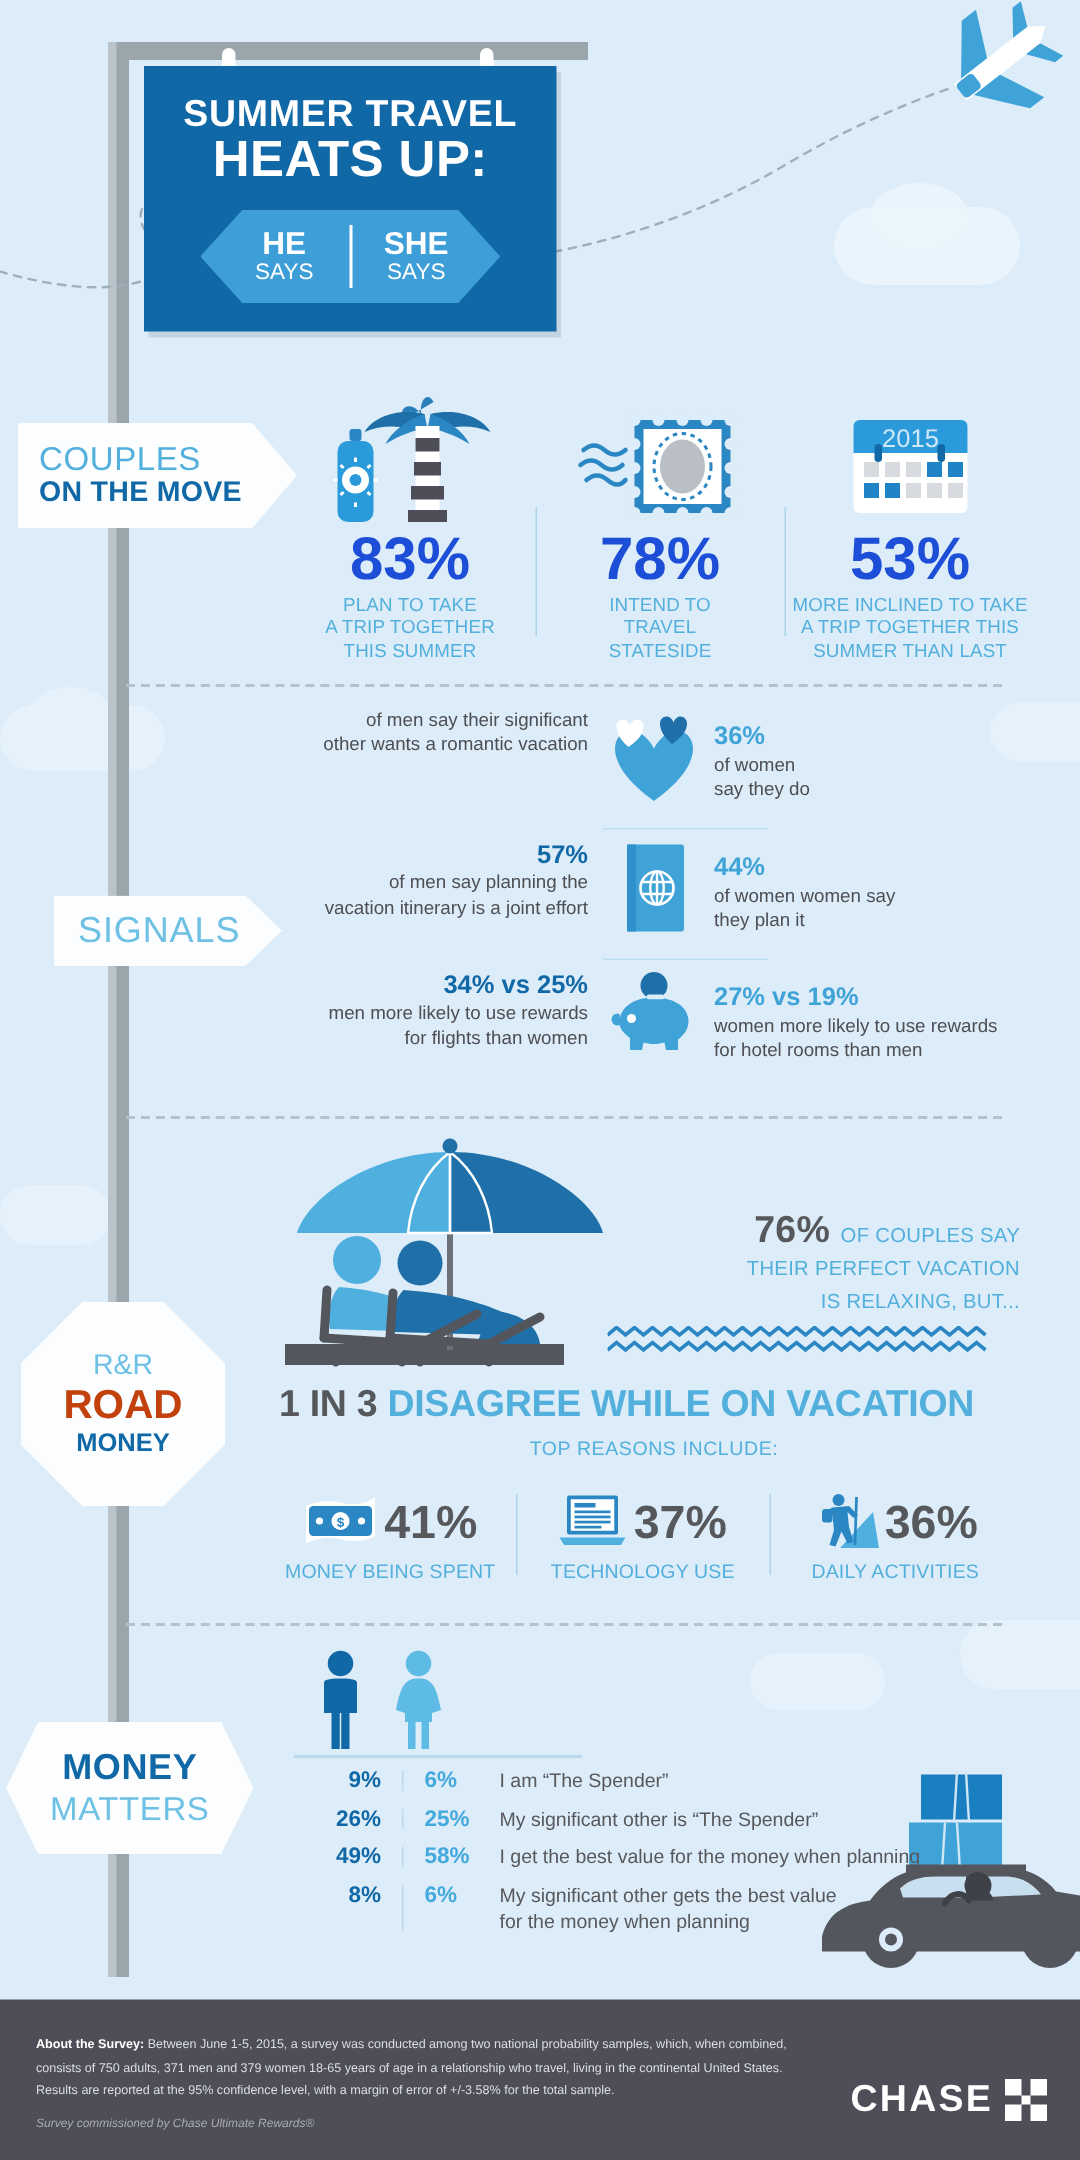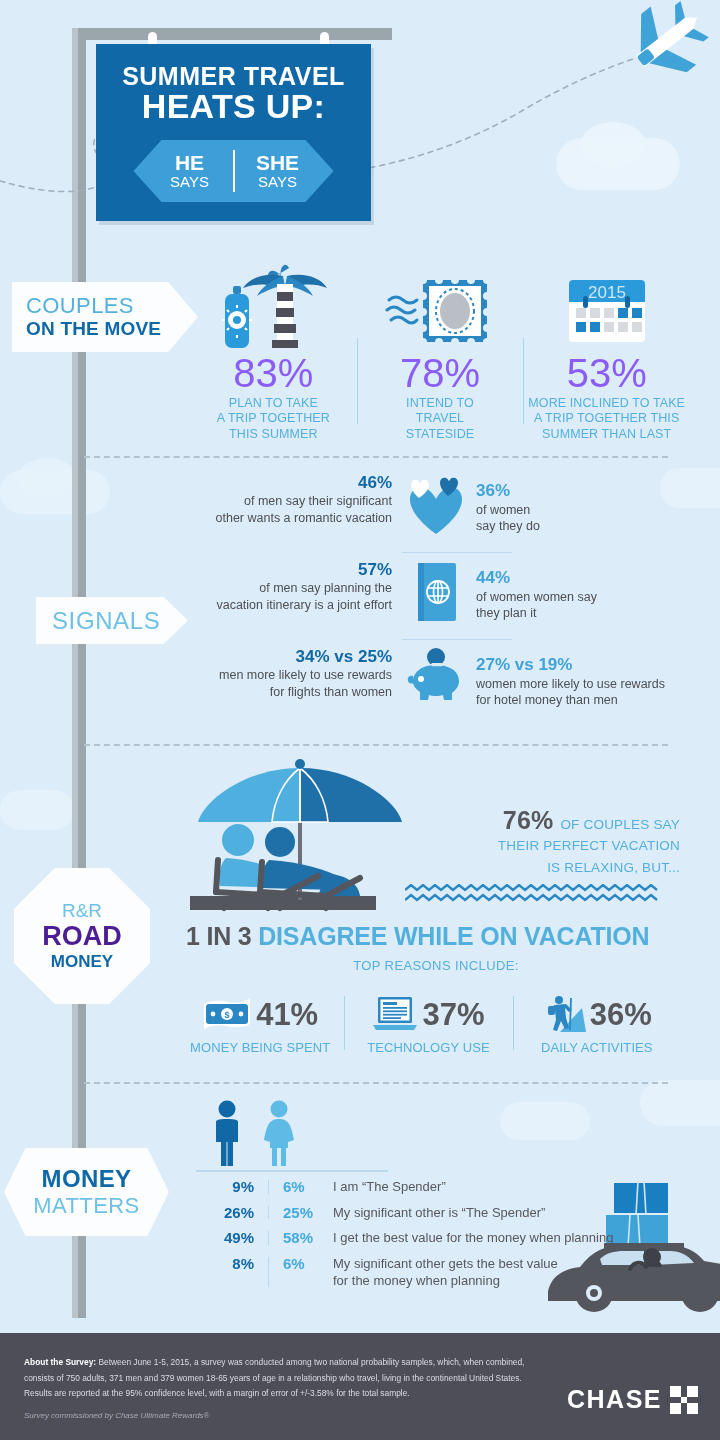--- a/index.html
+++ b/index.html
@@ -104,21 +104,21 @@
 
   .sign-octagon {
     position: absolute; left: 14px; top: 868px;
     width: 136px; height: 136px;
     background: #fbfdff;
     clip-path: polygon(30% 0, 70% 0, 100% 30%, 100% 70%, 70% 100%, 30% 100%, 0 70%, 0 30%);
     display: flex; flex-direction: column; align-items: center; justify-content: center;
     box-shadow: 2px 3px 0 rgba(60,90,110,.10);
   }
   .so-1 { font-size: 19px; color: #6ec1e4; line-height: 1.15; }
-  .so-2 { font-size: 27px; color: #4c1d95; font-weight: bold; line-height: 1.1; }
+  .so-2 { font-size: 27px; color: #c2410c; font-weight: bold; line-height: 1.1; }
   .so-3 { font-size: 17px; color: #1168a6; font-weight: bold; line-height: 1.15; }
 
   .sign-money {
     position: absolute; left: 4px; top: 1148px;
     width: 165px; height: 88px;
     background: #fbfdff;
     clip-path: polygon(13% 0, 87% 0, 100% 50%, 87% 100%, 13% 100%, 0 50%);
     display: flex; flex-direction: column; align-items: center; justify-content: center;
     box-shadow: 2px 3px 0 rgba(60,90,110,.10);
   }
@@ -130,21 +130,21 @@
     position: absolute; left: 190px; top: 262px;
     width: 500px; height: 180px;
     display: flex;
   }
   .cstat { flex: 1; display: flex; flex-direction: column; align-items: center; position: relative; }
   .cstat + .cstat::before {
     content: ""; position: absolute; left: 0; top: 76px;
     width: 1px; height: 86px; background: #a9d4ea;
   }
   .cstat .icon { height: 86px; display: flex; align-items: flex-end; justify-content: center; }
-  .cstat .num { font-size: 40px; color: #8b5cf6; font-weight: normal; line-height: 1; margin-top: 5px; }
+  .cstat .num { font-size: 40px; color: #1d4ed8; font-weight: bold; line-height: 1; margin-top: 5px; }
   .cstat .cap { font-size: 12.5px; color: #53b0dd; text-align: center; line-height: 1.22; margin-top: 3px; letter-spacing: .1px; }
 
   
   .dash-div {
     position: absolute; height: 0;
     border-top: 2px dashed #b3c3cc;
   }
 
   
   .ms-wrap { position: absolute; left: 170px; top: 472px; width: 530px; }
@@ -376,21 +376,20 @@
   <div class="dash-div" style="left:84px;top:456px;width:584px;"></div>
 
   <div class="sign-arrow-r sign-signals">
     <div class="t">SIGNALS</div>
   </div>
 
   <div class="ms-wrap">
 
     <div class="ms-row">
       <div class="ms-left">
-        <div class="ms-pct">46%</div>
         <div class="ms-txt" style="white-space:pre-line;">of men say their significant
 other wants a romantic vacation</div>
       </div>
       <div class="ms-icon">
         <svg width="64" height="64" viewBox="0 0 64 64">
           <path d="M32 60 C10 44 6 32 6 25 C6 16 14 11 21 14 C26 16 30 21 32 25 C34 21 38 16 43 14 C50 11 58 16 58 25 C58 32 54 44 32 60 Z" fill="#3fa3d8"></path>
           <path d="M44 22 C37 16 36 11 36 8.5 C36 5 39 3 42 4 C43.4 4.6 44.6 6.2 45 7.6 C45.4 6.2 46.6 4.6 48 4 C51 3 54 5 54 8.5 C54 11 53 16 44 22 Z" fill="#1f6fa8"></path>
           <path d="M15 24 C8 18 7 13 7 10.5 C7 7 10 5 13 6 C14.4 6.6 15.6 8.2 16 9.6 C16.4 8.2 17.6 6.6 19 6 C22 5 25 7 25 10.5 C25 13 24 18 15 24 Z" fill="#ffffff"></path>
         </svg>
       </div>
@@ -438,21 +437,21 @@
           <circle cx="29" cy="9" r="9" fill="#1f6fa8"></circle>
           <path d="M6 34 C6 23 16 17 29 17 C42 17 52 23 52 33 C52 38 49 42 45 45 L45 52 L37 52 L36 47 C34 47.6 31 48 29 48 C26 48 24 47.6 22 47 L21 52 L13 52 L13 44 C9 41 6 38 6 34 Z" fill="#3fa3d8"></path>
           <path d="M6 28 C2 27 0 30 1 33 C2 36 5 36 7 35 Z" fill="#3fa3d8"></path>
           <circle cx="14" cy="31" r="3" fill="#ffffff"></circle>
           <rect x="24" y="15" width="12" height="3.2" rx="1.6" fill="#dcecf8"></rect>
         </svg>
       </div>
       <div class="ms-right">
         <div class="ms-rpct">27% vs 19%</div>
         <div class="ms-rtxt" style="white-space:pre-line;">women more likely to use rewards
-for hotel money than men</div>
+for hotel rooms than men</div>
       </div>
     </div>
   </div>
 
   <div class="dash-div" style="left:84px;top:744px;width:584px;"></div>
 
   <div class="sign-octagon">
     <div class="so-1">R&amp;R</div>
     <div class="so-2">ROAD</div>
     <div class="so-3">MONEY</div>

